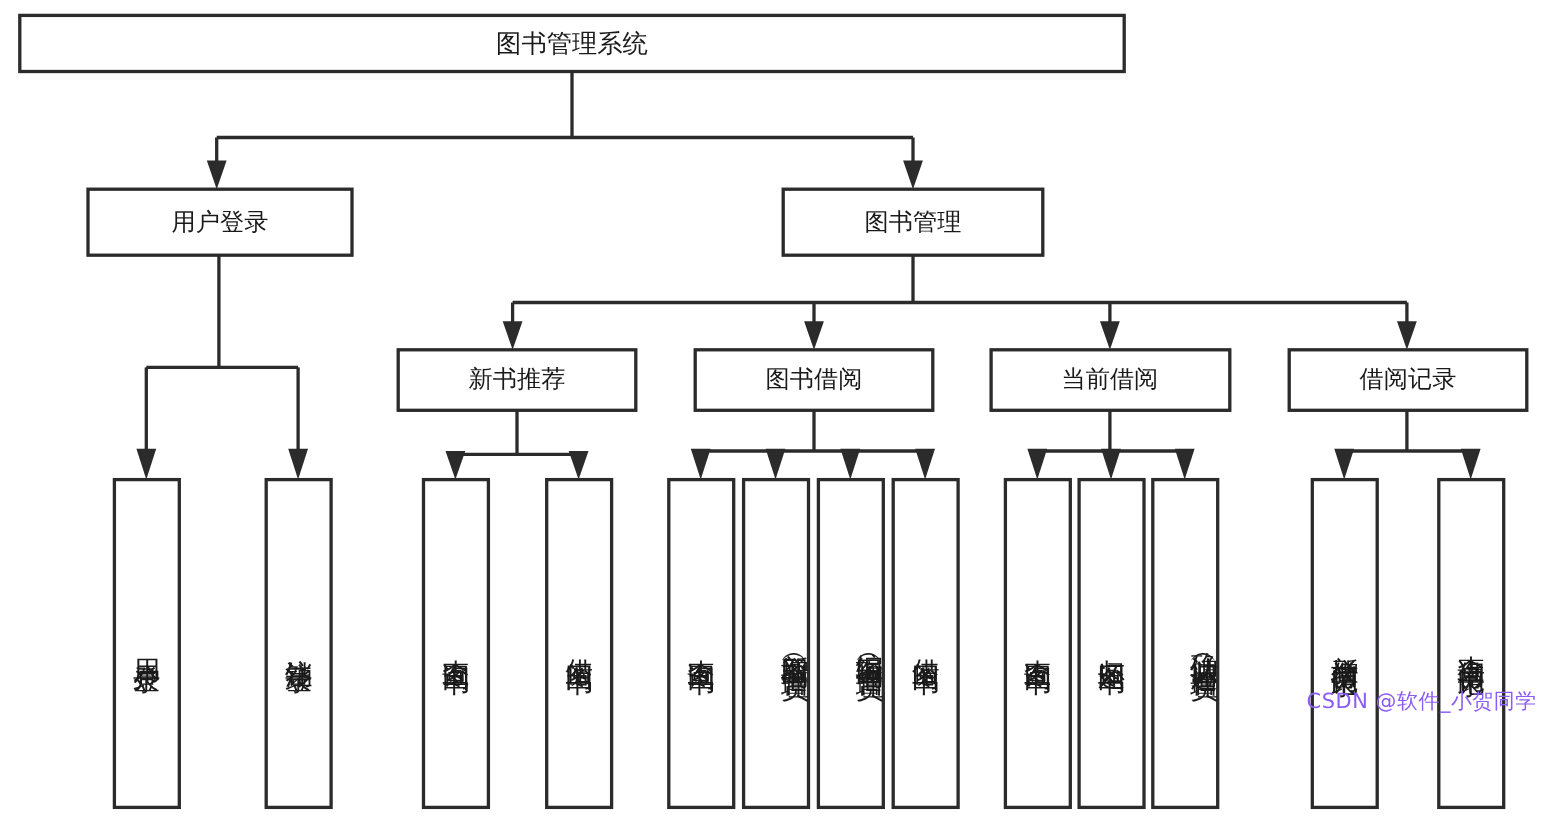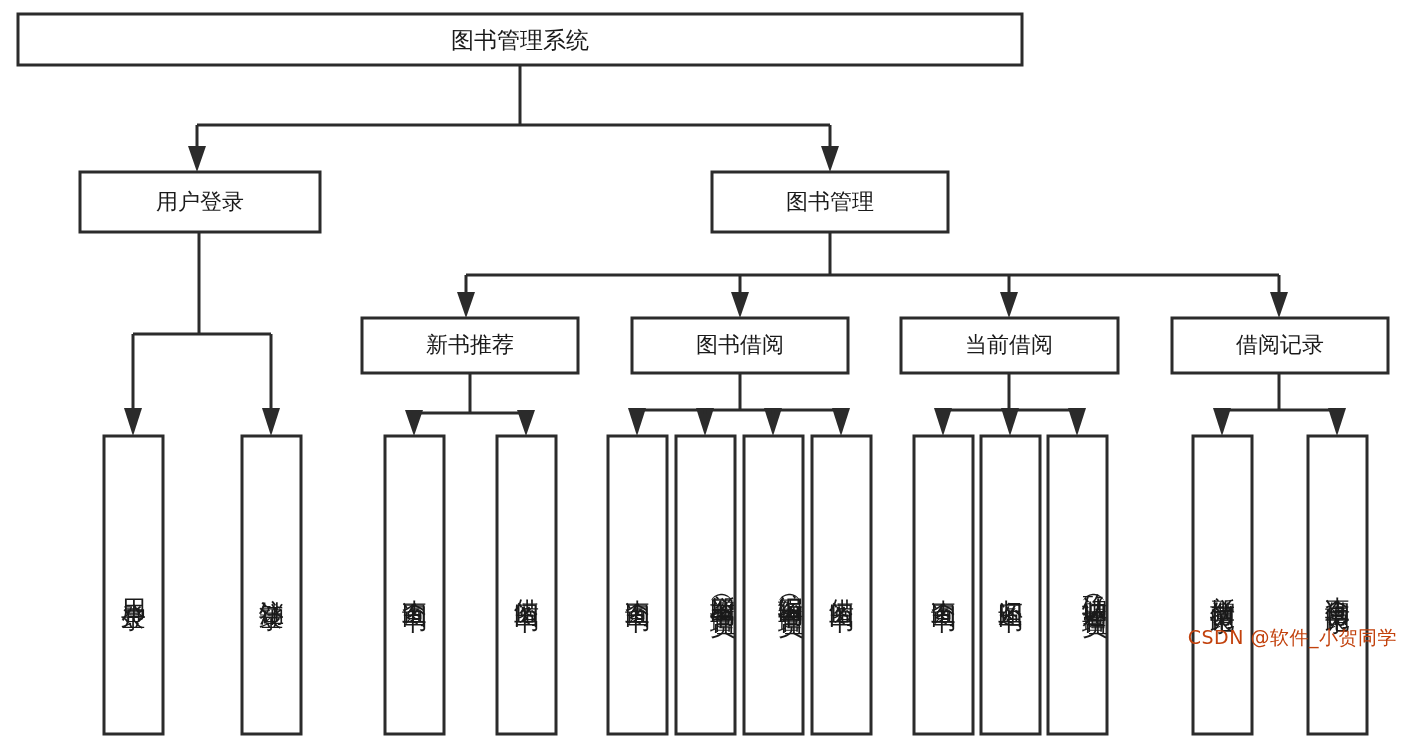--- a/index.html
+++ b/index.html
@@ -75,21 +75,21 @@
   }
   .leaf-label.center-start {
     align-items: center;
   }
   .watermark {
     position: absolute;
     right: 8px;
     bottom: 6px;
     font-family: "DejaVu Sans", "Liberation Sans", sans-serif;
     font-size: 19px;
-    color: #c2410c;
+    color: #8b5cf6;
     letter-spacing: 0.5px;
     white-space: nowrap;
     user-select: none;
   }
 </style>
 </head>
 <body>
 
 <div id="diagram-root">
 

